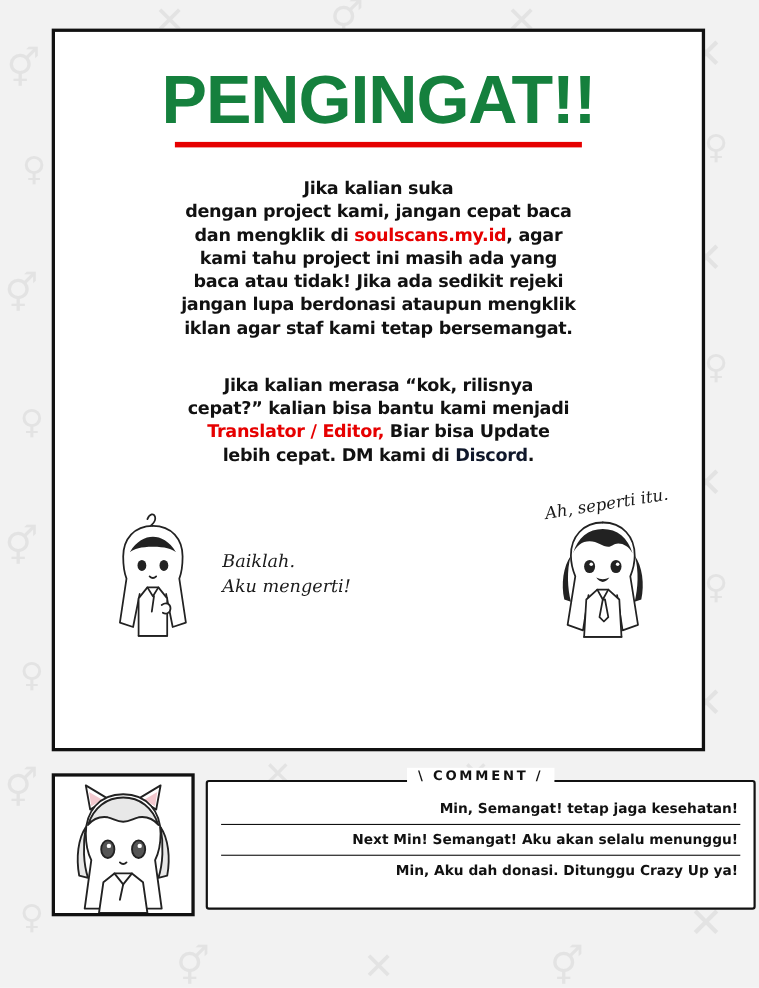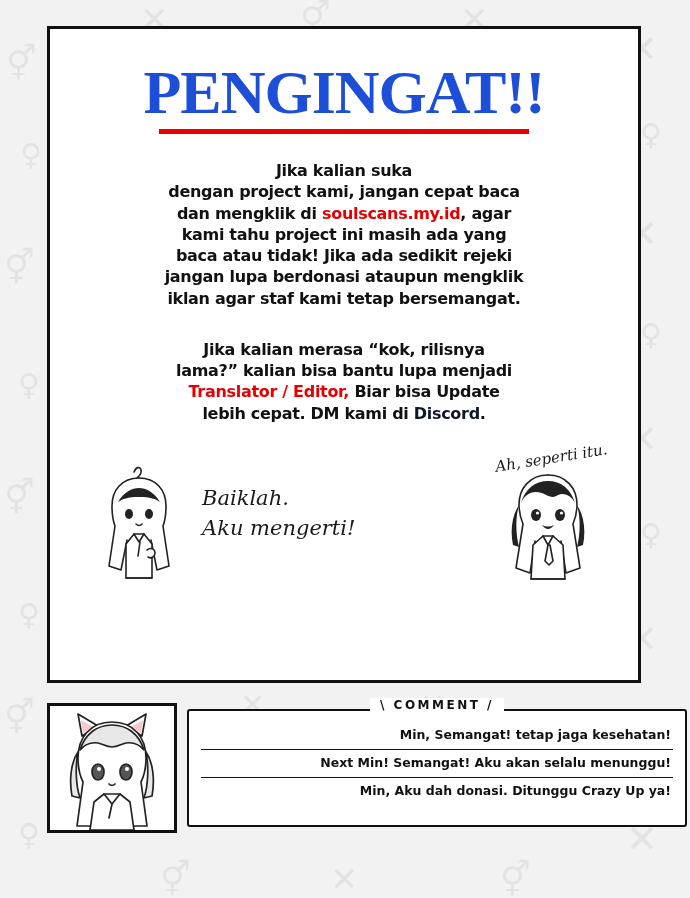--- a/index.html
+++ b/index.html
@@ -41,25 +41,25 @@
     background: #ffffff;
     border: 3px solid #111111;
     box-sizing: border-box;
     z-index: 2;
   }
   .panel-inner {
     padding: 22px 24px 10px 24px;
     text-align: center;
   }
   .title {
-    font-family: Liberation Serif, serif;
+    font-family: Liberation Sans, sans-serif;
     font-weight: bold;
     font-size: 62px;
     letter-spacing: -1px;
-    color: #1d4ed8;
+    color: #15803d;
     margin: 10px 0 2px 0;
     line-height: 1;
   }
   .title-rule {
     width: 370px;
     height: 5px;
     background: #e60000;
     margin: 6px auto 0 auto;
   }
   .body-text {
@@ -99,21 +99,21 @@
     position: absolute;
     right: 6px;
     bottom: -4px;
     width: 120px;
     height: 125px;
   }
   .handwrite {
     position: absolute;
     font-family: "DejaVu Serif", serif;
     font-style: italic;
-    font-size: 21px;
+    font-size: 16px;
     color: #1a1a1a;
     line-height: 1.45;
     text-align: left;
     white-space: pre-line;
   }
   .hw-left {
     left: 128px;
     bottom: 38px;
   }
   .hw-right {
@@ -230,21 +230,21 @@
       <div>Jika kalian suka</div>
       <div>dengan project kami, jangan cepat baca</div>
       <div><span>dan mengklik di </span><span class="red">soulscans.my.id</span><span>, agar</span></div>
       <div>kami tahu project ini masih ada yang</div>
       <div>baca atau tidak! Jika ada sedikit rejeki</div>
       <div>jangan lupa berdonasi ataupun mengklik</div>
       <div>iklan agar staf kami tetap bersemangat.</div>
 
       <div class="para2">
         <div>Jika kalian merasa “kok, rilisnya</div>
-        <div>lama?” kalian bisa bantu lupa menjadi</div>
+        <div>cepat?” kalian bisa bantu kami menjadi</div>
         <div><span class="red">Translator / Editor,</span><span> Biar bisa Update</span></div>
         <div><span>lebih cepat. DM kami di </span><span class="blue">Discord</span><span>.</span></div>
       </div>
     </div>
 
     <div class="chars">
 
       <svg class="char-left" viewBox="0 0 110 120">
         <g fill="none" stroke="#222" stroke-width="1.6" stroke-linecap="round" stroke-linejoin="round">
           <path d="M50 6 c2 -5 6 -6 7 -2 c1 4 -2 6 -4 8"></path>

